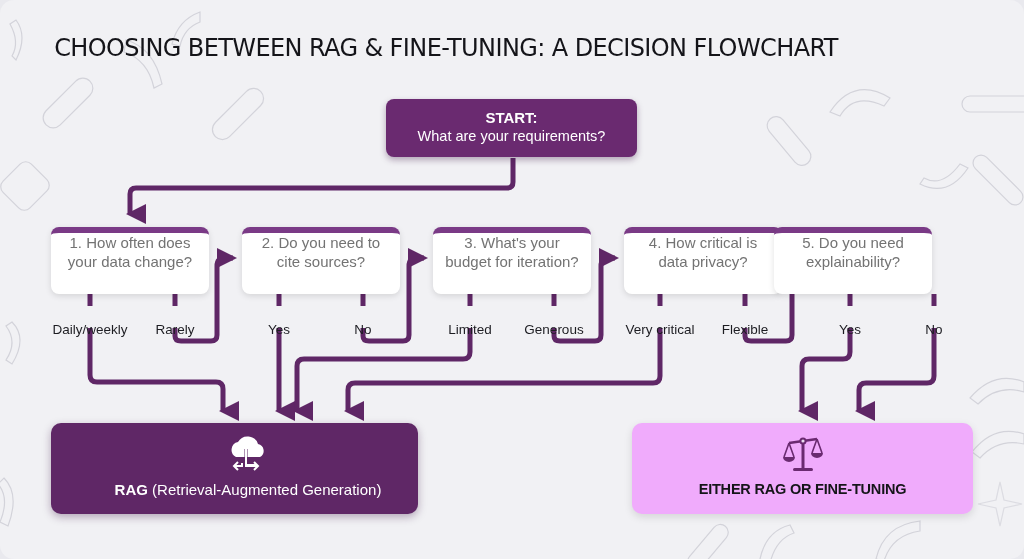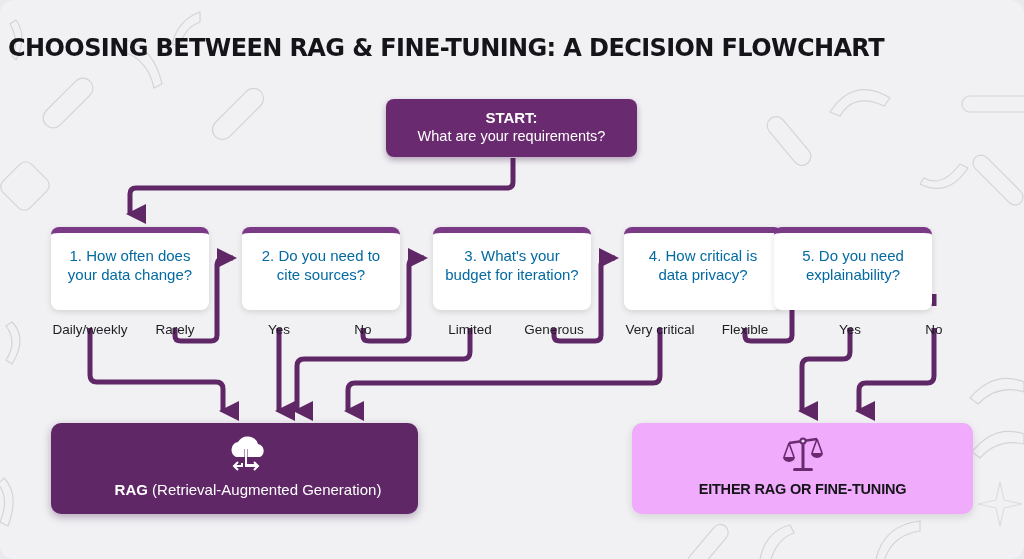--- a/index.html
+++ b/index.html
@@ -8,39 +8,39 @@
     background: #e9e9ee;
     font-family: "Liberation Sans", sans-serif;
   }
   .canvas {
     position: absolute; left: 0; top: 0; width: 1024px; height: 559px;
     background: #f1f1f4; border-radius: 14px; overflow: hidden;
   }
   .deco { position: absolute; left: 0; top: 0; }
   .title {
     position: absolute; left: 0; top: 34px; width: 892px; text-align: center;
-    font-family: "DejaVu Sans", sans-serif; font-weight: bold;
+    font-family: "DejaVu Sans", sans-serif; font-weight: normal;
     font-size: 24px; letter-spacing: -0.6px; color: #141419;
   }
   .wires { position: absolute; left: 0; top: 0; }
   .start {
     position: absolute; left: 386px; top: 99px; width: 251px; height: 58px;
     background: #6a2a70; border-radius: 8px;
     box-shadow: 0 3px 6px rgba(60,20,70,0.35);
     color: #fff; text-align: center;
   }
   .start .l1 { font-weight: bold; font-size: 15px; margin-top: 10px; }
   .start .l2 { font-size: 14.5px; margin-top: 2px; }
   .q {
-    position: absolute; top: 227px; width: 158px; height: 83px;
+    position: absolute; top: 227px; width: 158px; height: 67px;
     background: #fff; border-radius: 8px;
     border-top: 6px solid #7a3a86;
     box-shadow: 0 2px 6px rgba(0,0,0,0.12);
-    text-align: center; color: #0369a1; font-size: 15px; line-height: 19px;
-    box-sizing: border-box; padding-top: 13px;
+    text-align: center; color: #737373; font-size: 15px; line-height: 19px;
+    box-sizing: border-box; 
   }
   .lbl {
     position: absolute; top: 322px; font-size: 13.5px; color: #1d1d22;
     transform: translateX(-50%); white-space: nowrap;
   }
   .rag {
     position: absolute; left: 51px; top: 423px; width: 340px; height: 91px;
     background: #5f2766; border-radius: 10px;
     box-shadow: 0 3px 8px rgba(60,20,70,0.35);
     color: #fff; text-align: center; padding-left: 27px;

